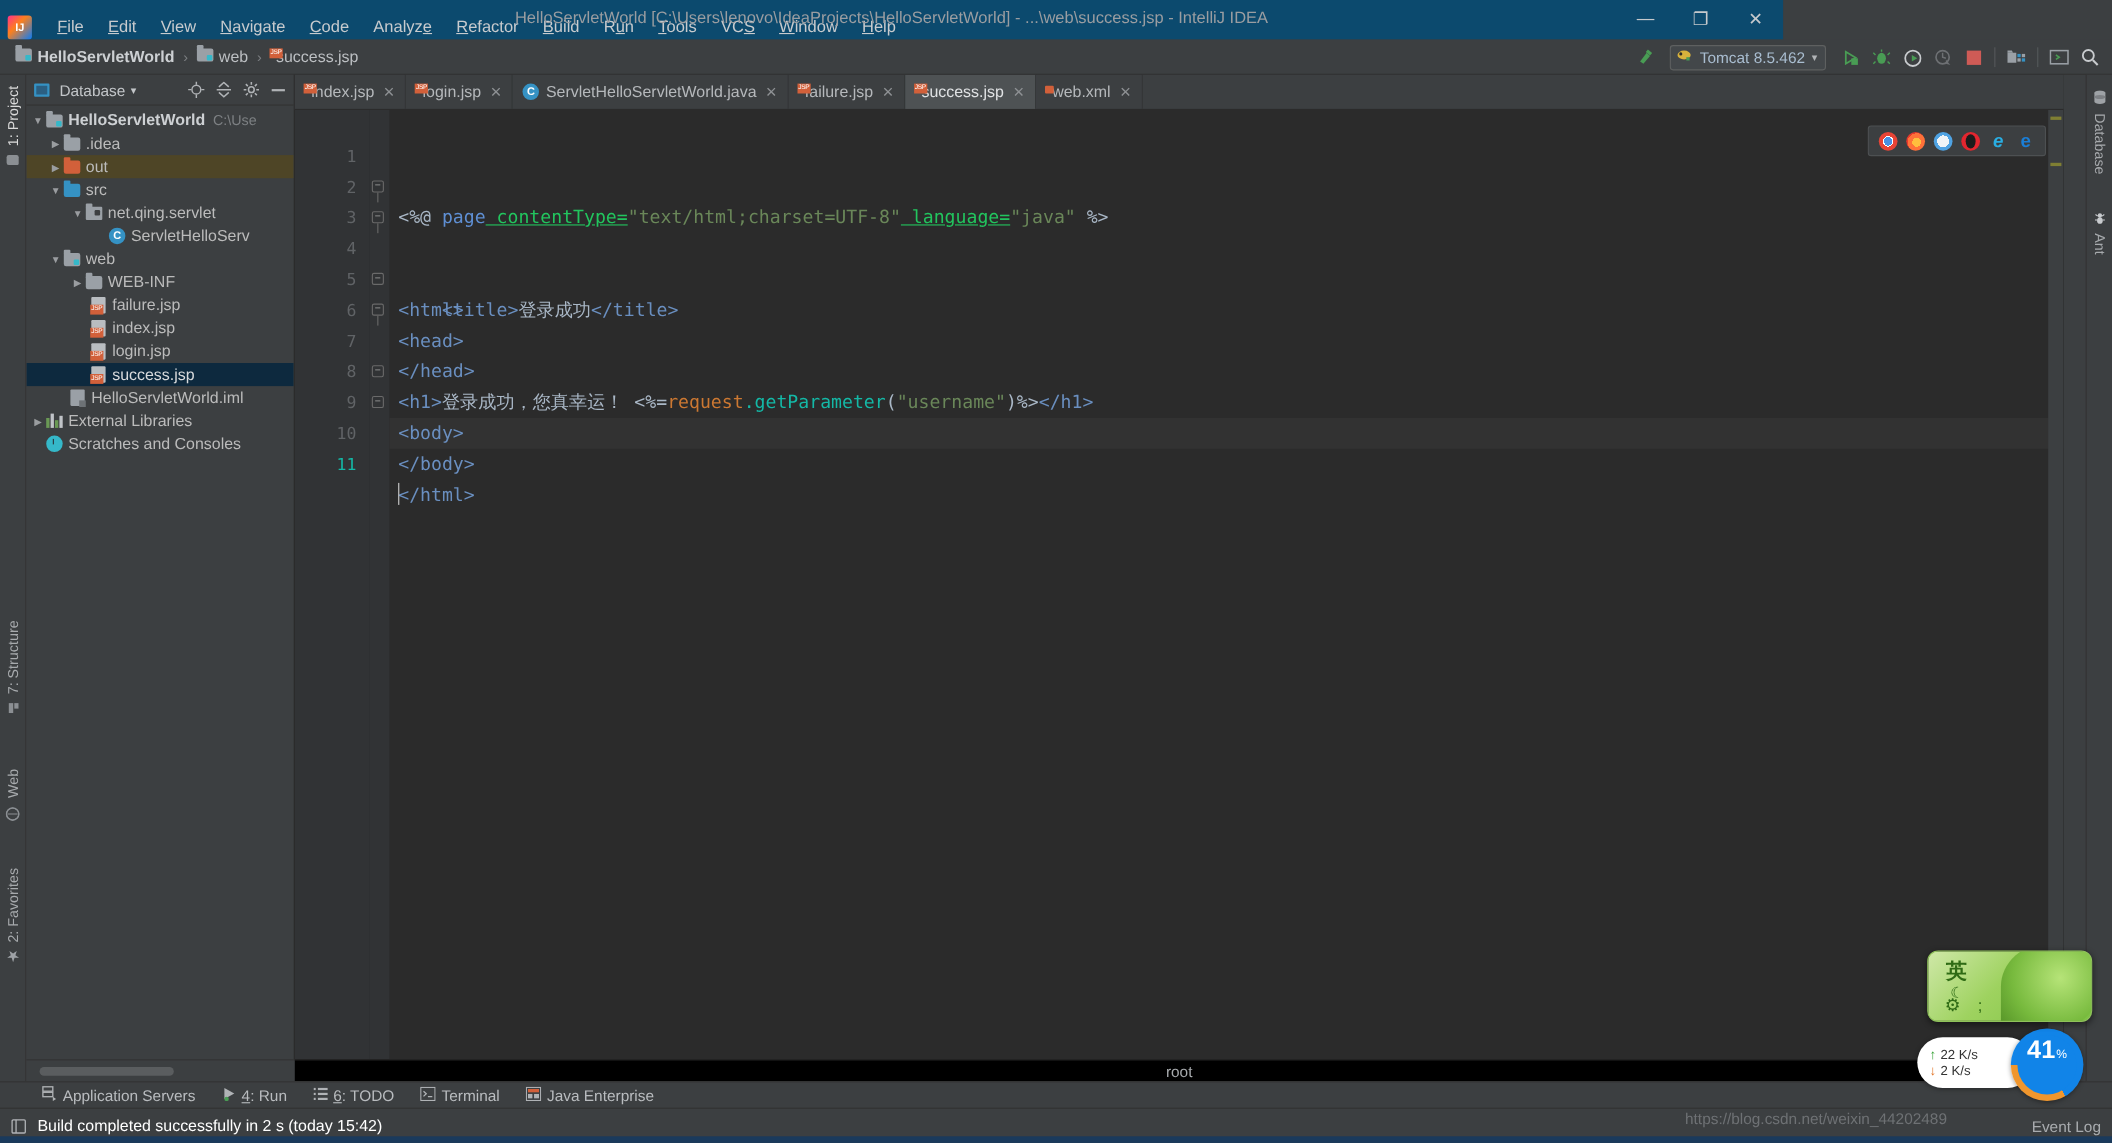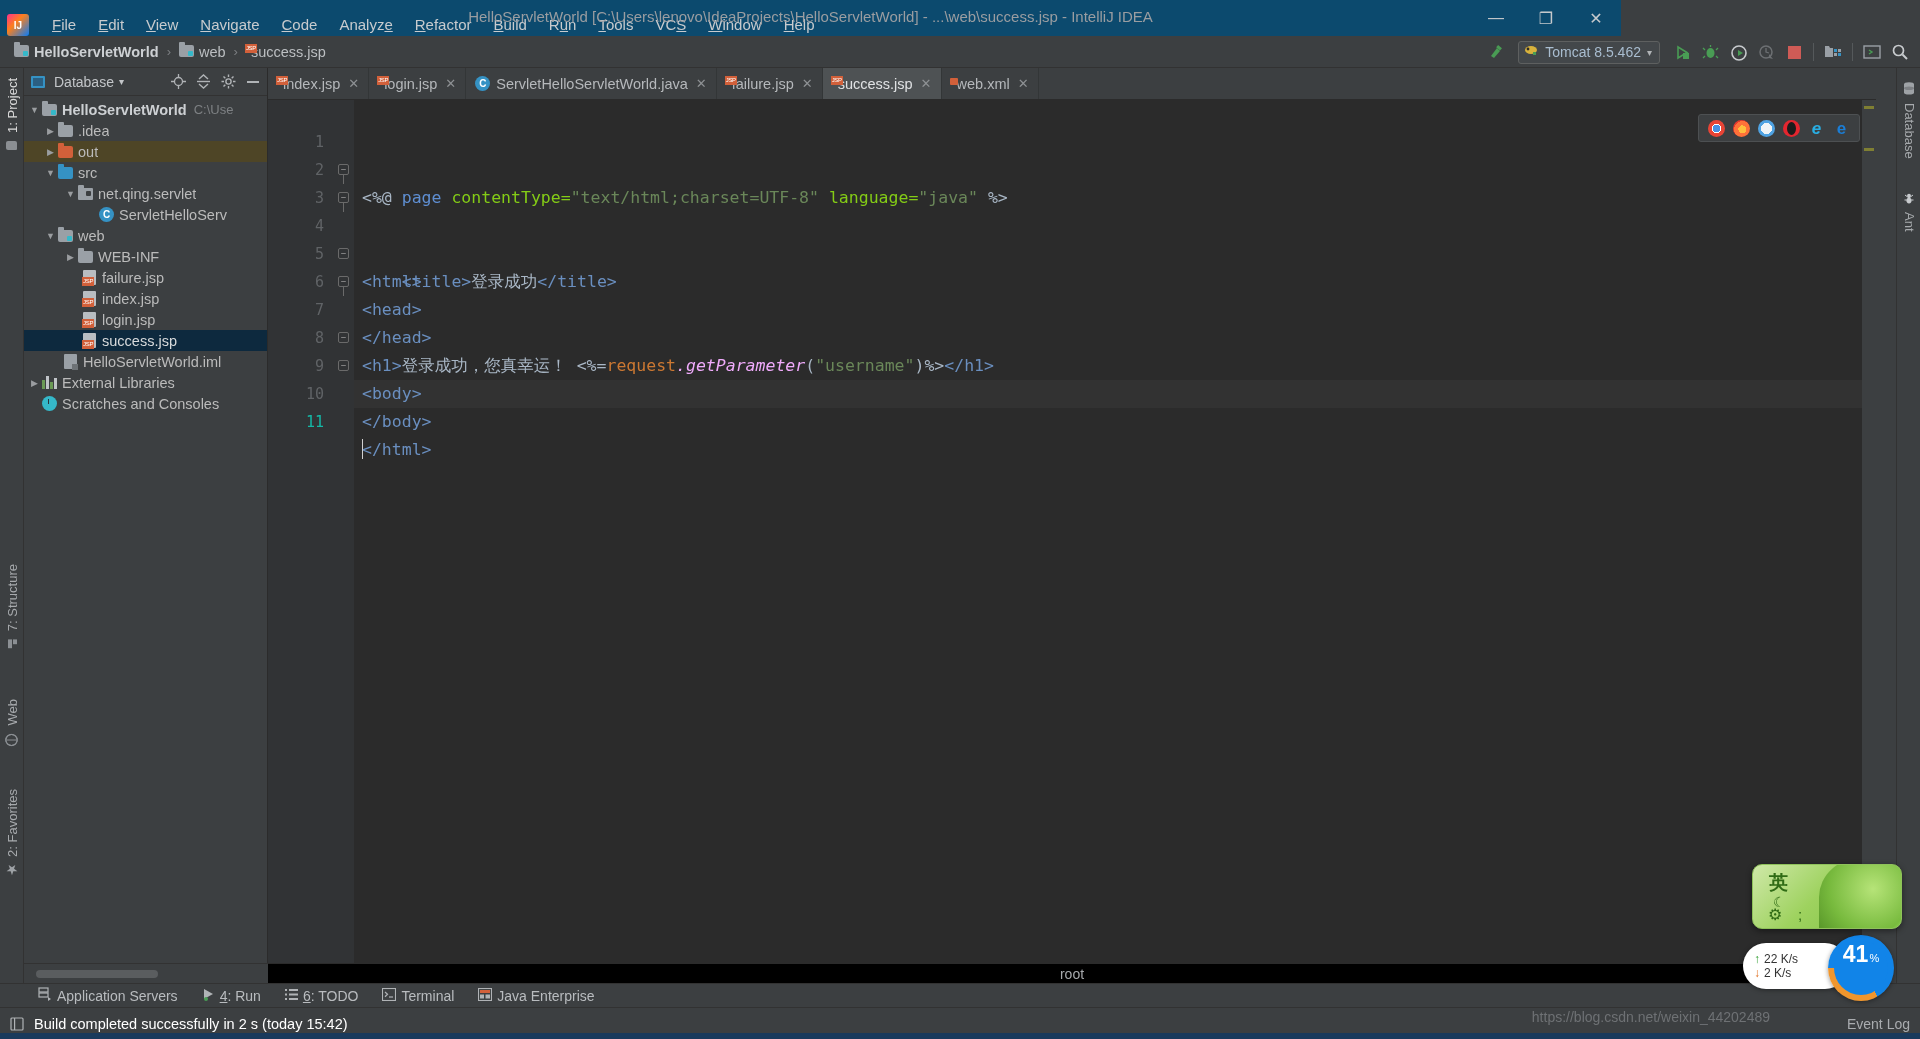--- a/index.html
+++ b/index.html
@@ -201,25 +201,25 @@
   .fold {
     position: absolute; left: 70px; top: 8px; width: 11px; height: 11px;
     border: 1px solid #6a6a6a; color: #9a9a9a; font-size: 9px; line-height: 9px;
     text-align: center; background: #313335; border-radius: 2px;
   }
   .foldline { position: absolute; left: 75px; top: 19px; width: 1px; height: 9px; background: #6a6a6a; }
   .caret-line { position: absolute; left: 86px; right: 0; height: 28px; background: #323232; }
   .caret { display:inline-block; width:1px; height:20px; background:#d0d0d0; vertical-align:-4px; }
   .k-name { color: #6a8fc0; }
   .k-grey { color: #a9b7c6; }
-  .k-attr { color: #84cc16; }
+  .k-attr { color: #22c55e; text-decoration: underline; }
   .k-str { color: #6a8759; }
   .k-kw { color: #5f8fd3; }
   .k-obj { color: #cc7832; }
-  .k-method { color: #f0abfc; font-style: italic; }
+  .k-method { color: #14b8a6; }
   .k-text { color: #a9b7c6; }
   .k-op { color: #a9b7c6; }
 
   
   .browser-pop {
     position: absolute; right: 16px; top: 14px; height: 28px;
     background: #3c3f41; border: 1px solid #4d5052; border-radius: 3px;
     display: flex; align-items: center; gap: 8px; padding: 0 9px; z-index: 5;
   }
   .bico { width: 17px; height: 17px; border-radius: 50%; position: relative; }

